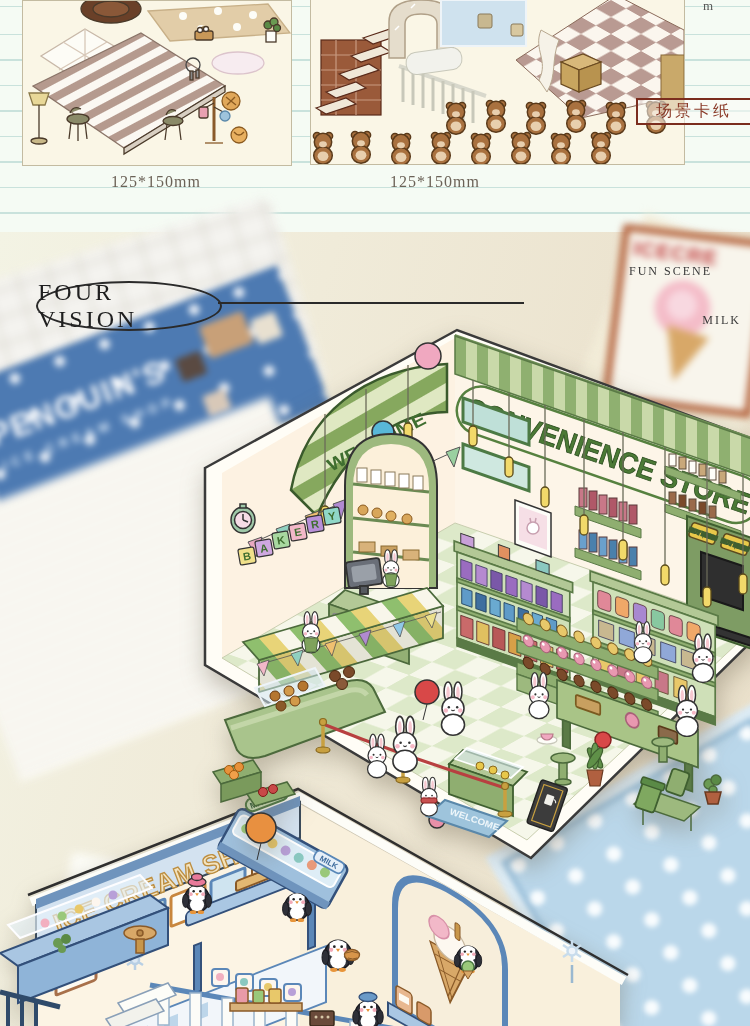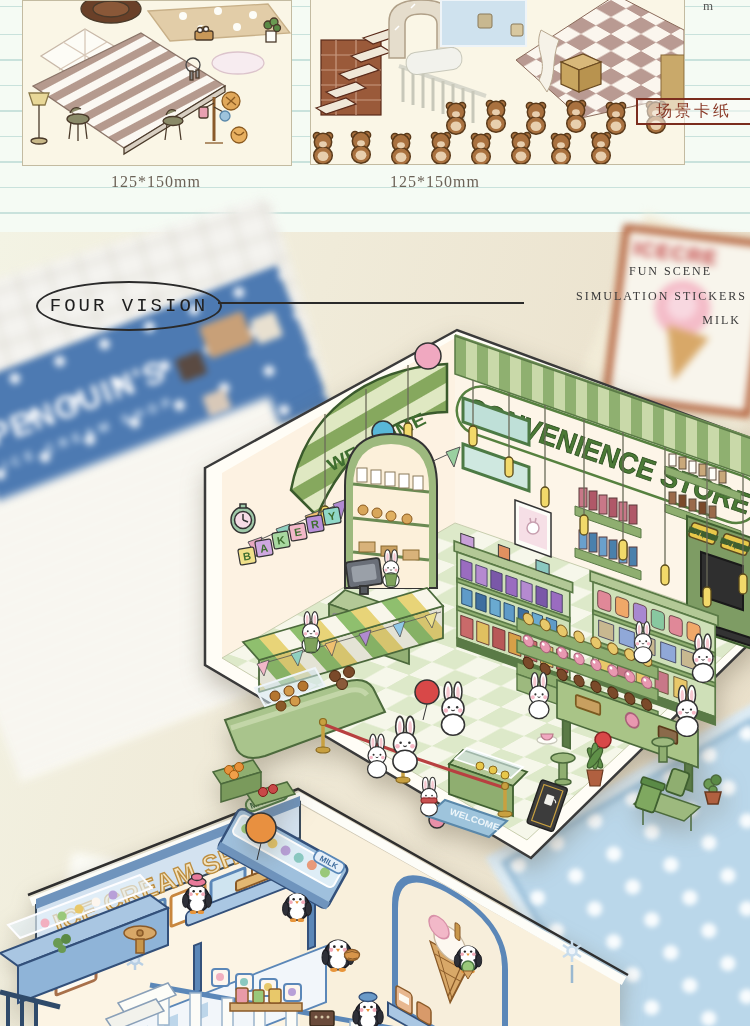--- a/index.html
+++ b/index.html
@@ -42,22 +42,22 @@
     border:7px solid #b5653f;border-radius:4px;overflow:hidden;}
   #sign-title{left:6px;top:4px;color:#c04040;font-size:21px;font-weight:bold;letter-spacing:1px;white-space:nowrap;}
   #sheet-bottom-left{left:55px;top:643px;width:280px;height:175px;transform:rotate(10deg);
     background:#fcfcf6;border-radius:4px;filter:blur(4px);}
   #polka-card{left:545px;top:526px;width:290px;height:300px;transform:rotate(-30deg);
     background-color:#bad7ea;border:11px solid #dcebf4;filter:blur(2.5px);
     background-image:radial-gradient(circle at 14px 12px,rgba(252,254,255,.95) 0 7px,rgba(0,0,0,0) 8px);
     background-size:44px 38px;box-shadow:inset 0 0 0 6px rgba(140,180,210,.55);}
   
   #brand-oval{left:36px;top:49px;width:182px;height:46px;border:2px solid #2a2a2a;border-radius:50%;
-    display:flex;align-items:center;justify-content:center;color:#1f1f1f;font-size:19px;letter-spacing:3px;
-    font-family:Liberation Mono, monospace;}
+    display:flex;align-items:center;justify-content:center;color:#1f1f1f;font-size:24px;letter-spacing:3px;
+    font-family:Liberation Serif, serif;}
   #connector-line{left:218px;top:70px;width:306px;height:2px;background:#2a2a2a;}
   .tagline{color:#3a3a3a;font-size:12px;letter-spacing:2px;text-align:right;
     font-family:"Liberation Serif","DejaVu Serif",serif;white-space:nowrap;}
   
   #conv-svg{left:195px;top:88px;filter:drop-shadow(2px 10px 12px rgba(110,100,80,.40));}
   #ice-svg{left:0px;top:513px;filter:drop-shadow(2px 6px 10px rgba(110,100,80,.35));}
   svg text{font-family:"Liberation Sans","DejaVu Sans",sans-serif;}
 </style>
 </head>
 <body>
@@ -1021,16 +1021,15 @@
         <use href="#rab" transform="translate(234,482) scale(0.8)"></use>
         <rect x="226" y="478" width="16" height="5" rx="2" fill="#c85050" stroke="#8a2020" stroke-width="1"></rect>
       </g>
       <use href="#rab" transform="translate(182,442) scale(0.9)"></use>
       <use href="#rab" transform="translate(448,328) scale(0.85)"></use>
     </svg>
 
     <div class="abs" id="brand-oval">FOUR VISION</div>
     <div class="abs" id="connector-line"></div>
     <div class="abs tagline" style="right:38px;top:32px;">FUN SCENE</div>
-    <div class="abs tagline" style="right:3px;top:57px;">SIMULATION STICKERS</div>
     <div class="abs tagline" style="right:9px;top:81px;">MILK</div>
   </section>
 </div>
 
 </body></html>

